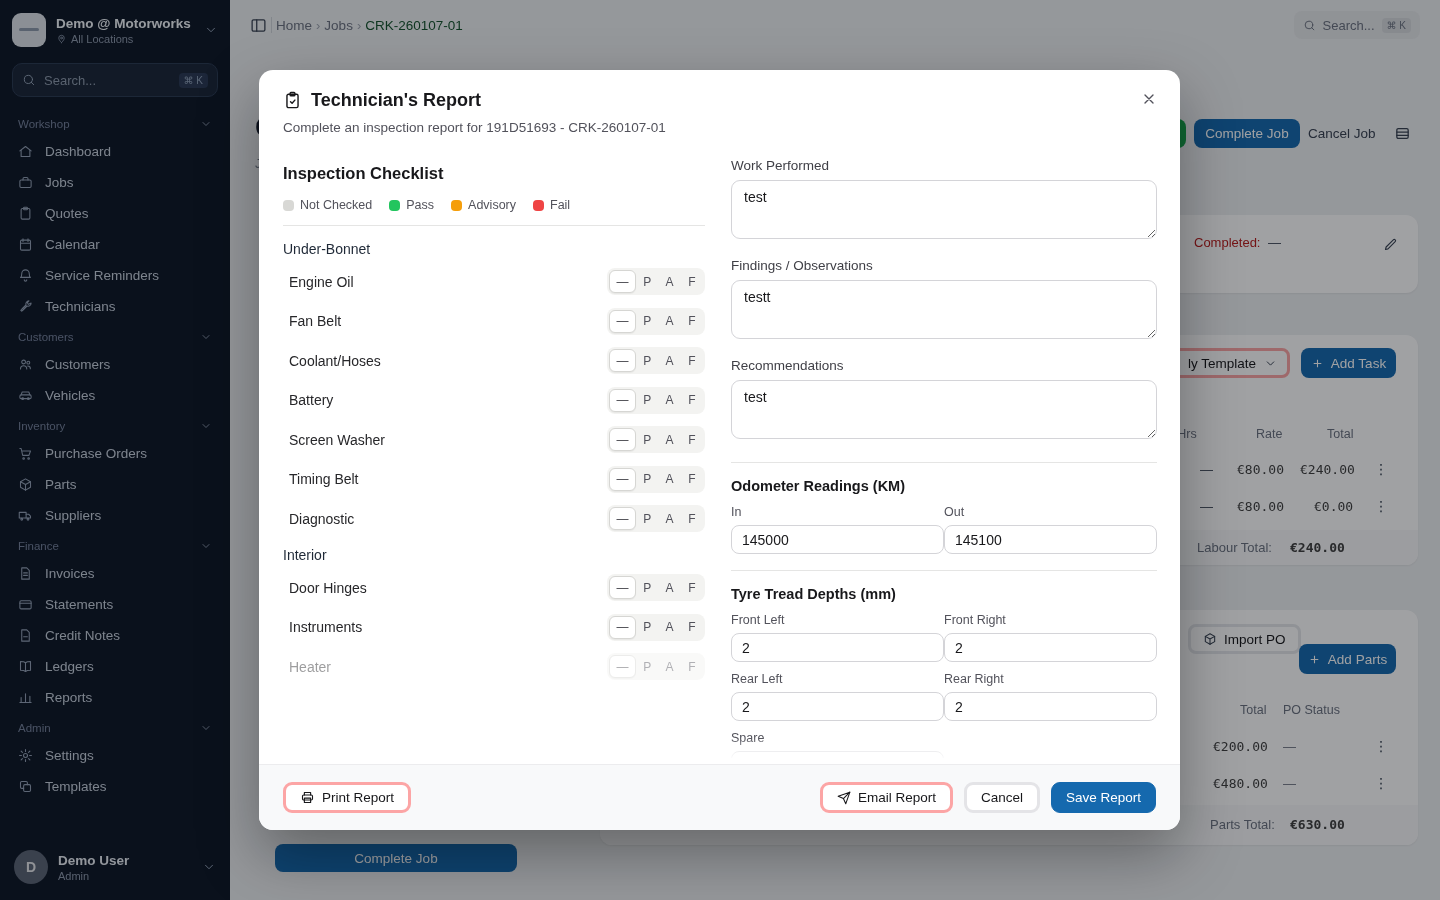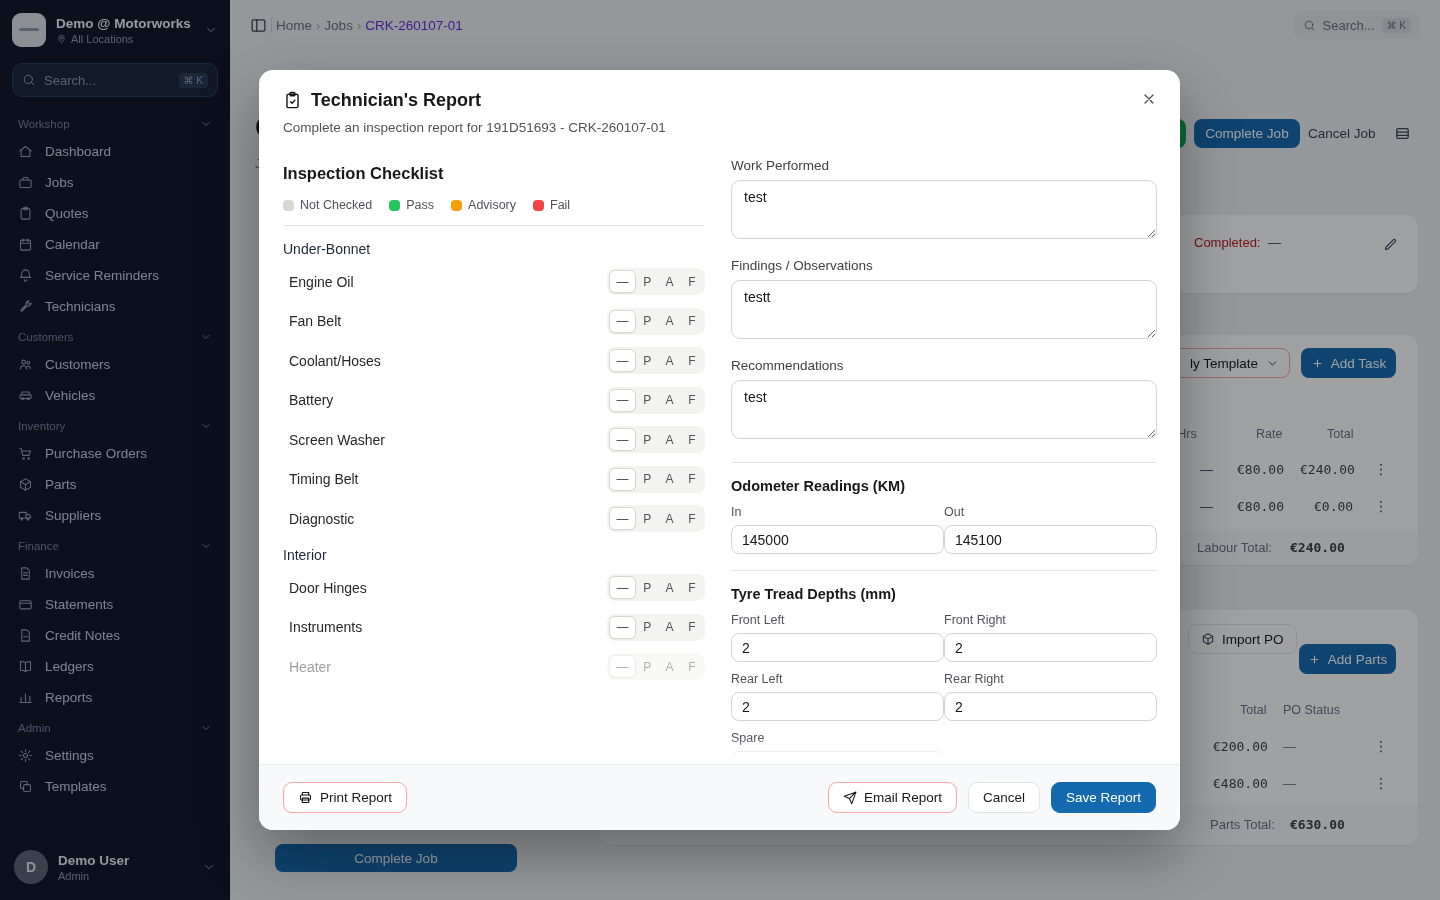--- a/index.html
+++ b/index.html
@@ -28,35 +28,35 @@
   .side-user { position:absolute; left:0; right:0; bottom:0; display:flex; align-items:center; gap:10px; padding:12px 14px 16px; }
   .avatar { width:34px; height:34px; border-radius:50%; background:#5b6474; color:#e5e7eb; font-size:14px; font-weight:700;
     display:flex; align-items:center; justify-content:center; }
   .user-name { font-size:13.5px; font-weight:700; color:#e8edf3; }
   .user-role { font-size:11px; color:#8d99ab; margin-top:2px; }
 
   
   .topbar { position:absolute; left:230px; top:0; right:0; height:50px; display:flex; align-items:center; gap:4px; padding:0 20px; }
   .tb-sep { width:1px; height:16px; background:#cfd3d8; }
   .crumb { font-size:13.5px; color:#6b7280; cursor:pointer; }
-  .crumb.cur { color:#6d28d9; font-weight:500; }
+  .crumb.cur { color:#14532d; font-weight:500; }
   .crumb-gt { color:#9ca3af; font-size:13px; }
   .top-search { margin-left:auto; display:flex; align-items:center; gap:7px; height:28px; padding:0 9px;
     background:#e6e8eb; border-radius:8px; color:#6b7280; font-size:13px; min-width:118px; }
   .top-search .kbd { background:#d7dade; color:#6b7280; }
 
   .bg-el { position:absolute; z-index:0; }
   .h-partial { left:255px; top:110px; font-size:30px; font-weight:700; color:#111827; }
   .sub-partial { left:255px; top:156px; font-size:13px; color:#6b7280; }
   .btn { display:inline-flex; align-items:center; justify-content:center; gap:7px; border-radius:8px;
     font-size:13.5px; cursor:pointer; border:none; font-family:inherit; }
   .btn-blue { background:#1569ae; color:#fff; font-weight:500; }
   .btn-green { background:#16a34a; color:#fff; }
   .btn-ghost { background:transparent; color:#374151; }
-  .btn-white { background:#fff; border:1px solid #fca5a5; color:#18181b; font-weight:500; }
+  .btn-white { background:#fff; border:3px solid #fca5a5; color:#18181b; font-weight:500; }
   .card { position:absolute; background:#ffffff; border-radius:12px; box-shadow:0 1px 2px rgba(0,0,0,.06); }
   .tbl-h { font-size:12.5px; color:#6b7280; position:absolute; }
   .money { font-family:"DejaVu Sans Mono", monospace; font-size:13px; color:#404040; position:absolute; }
   .dash { font-size:13px; color:#374151; position:absolute; }
   .dots { position:absolute; font-size:14px; color:#374151; letter-spacing:0; cursor:pointer; }
   .band { position:absolute; left:0; right:0; bottom:0; background:#f8f9fa; border-radius:0 0 12px 12px; }
   .tot-label { font-size:13px; color:#6b7280; position:absolute; }
 
   
   .overlay { position:fixed; inset:0; background:rgba(5,8,14,0.38); z-index:5; }

